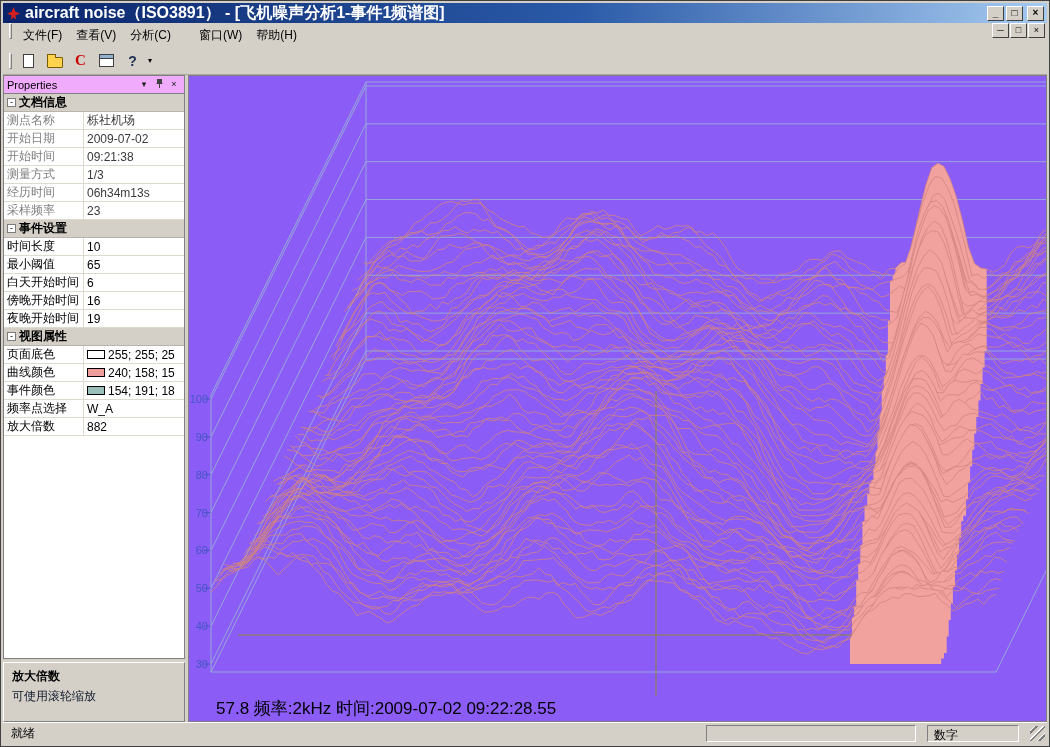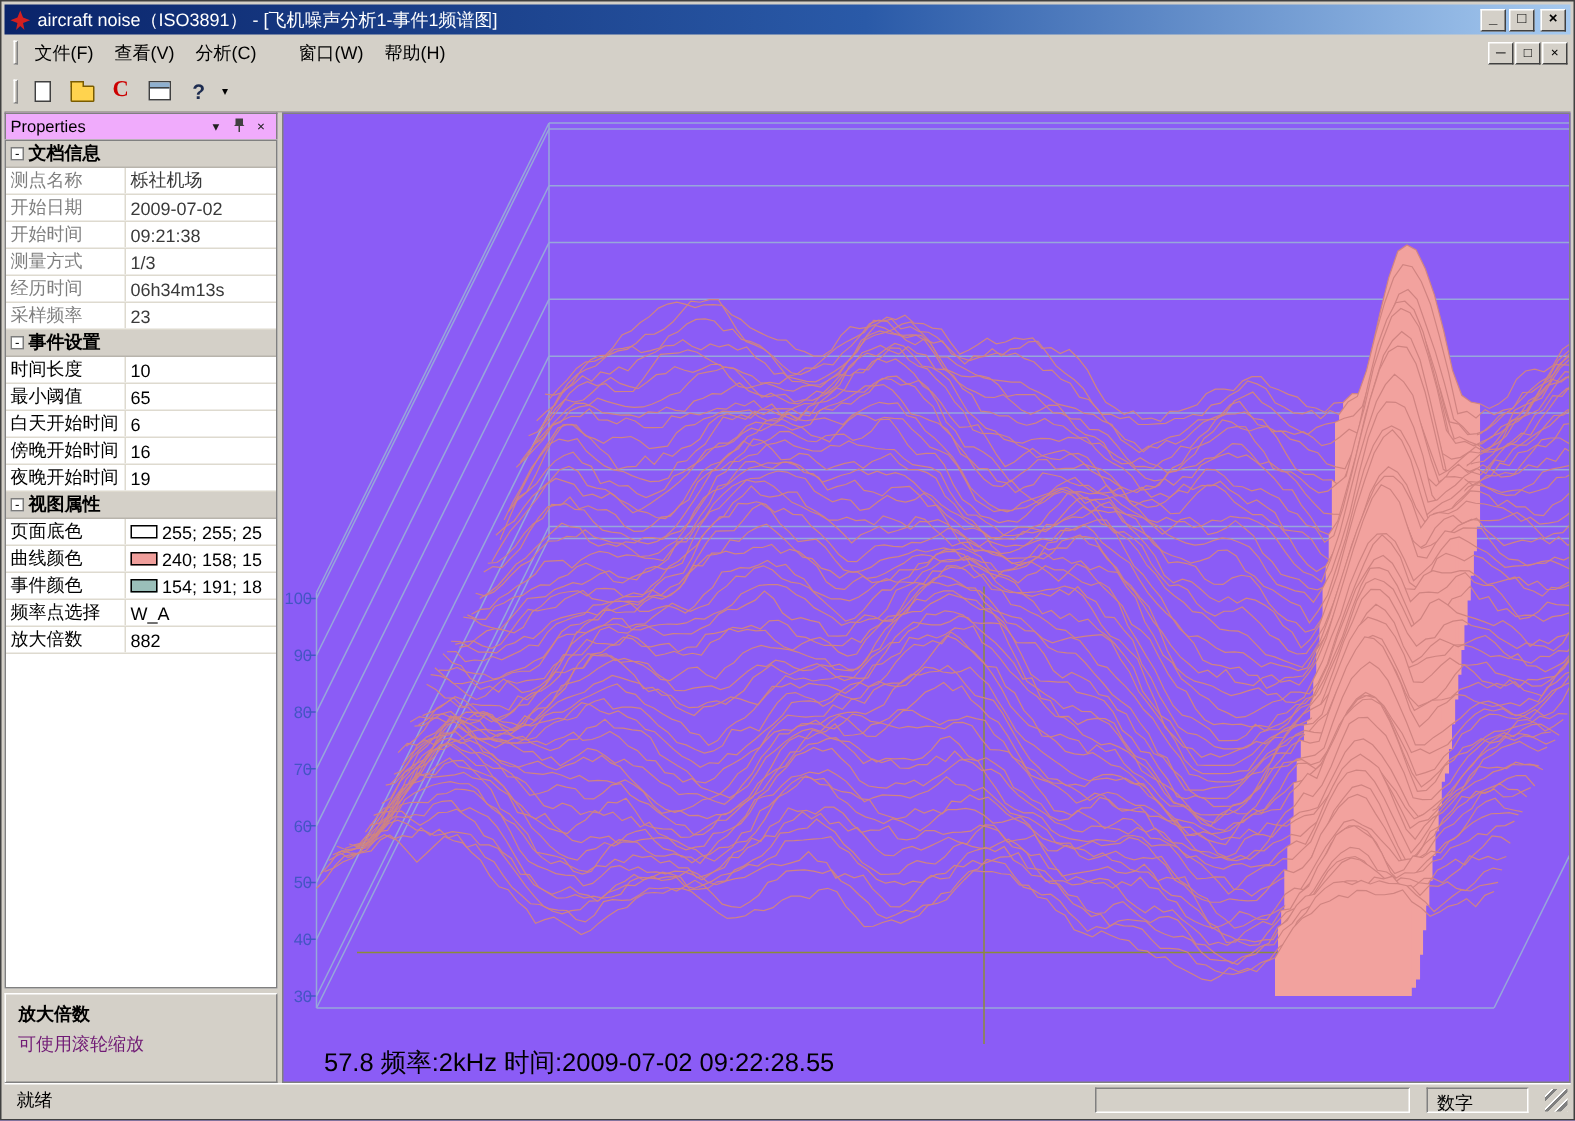--- a/index.html
+++ b/index.html
@@ -1,26 +1,26 @@
 <!DOCTYPE html>
 <html><head>
 <meta charset="utf-8">
 <style>
   *{margin:0;padding:0;box-sizing:border-box}
   body{background:#808080;font-family:"Liberation Sans","DejaVu Sans",sans-serif;font-size:12px;color:#000}
   .window{width:1050px;height:747px;background:#d4d0c8;border:1px solid #404040;padding:2px;display:flex;flex-direction:column}
   
   .titlebar{height:20px;background:linear-gradient(90deg,#0a246a 0%,#2a5aa8 55%,#a6caf0 100%);display:flex;align-items:center;padding:0 3px;flex:none}
   .app-icon{width:15px;height:15px;margin-right:4px;flex:none}
-  .title-text{flex:1;color:#fff;font-weight:normal;font-size:12px;white-space:nowrap;overflow:hidden}
+  .title-text{flex:1;color:#fff;font-weight:bold;font-size:16px;white-space:nowrap;overflow:hidden}
   .wbtns{display:flex;gap:2px;flex:none}
   .wbtn{width:17px;height:15px;background:#d4d0c8;border:1px solid;border-color:#fff #404040 #404040 #fff;font-size:10px;line-height:12px;text-align:center;font-weight:bold;cursor:default}
   .wbtn.close{margin-left:2px}
   
-  .menubar{height:24px;display:flex;align-items:center;flex:none;padding:0 2px}
+  .menubar{height:24px;display:flex;flex:none;padding:0 2px}
   .grip{width:3px;height:16px;border-top:1px solid #fff;border-left:1px solid #fff;border-right:1px solid #808080;border-bottom:1px solid #808080;margin:0 4px;flex:none}
   .menu-item{padding:4px 7px;white-space:nowrap;cursor:default}
   .menu-sep{width:14px}
   .menu-spacer{flex:1}
   .mdi-btn{width:17px;height:15px;background:#d4d0c8;border:1px solid;border-color:#fff #404040 #404040 #fff;font-size:9px;line-height:12px;text-align:center;margin-left:1px;flex:none}
   
   .toolbar{height:28px;display:flex;align-items:center;flex:none;border-bottom:1px solid #aaa69e;padding:0 2px}
   .tbtn{width:25px;height:23px;display:flex;align-items:center;justify-content:center;border:1px solid transparent;margin-right:1px}
   .icon-new{width:11px;height:14px;background:#fff;border:1px solid #404040}
   .icon-folder{width:16px;height:11px;background:#ffd34e;border:1px solid #7a5c00;border-radius:1px;position:relative;margin-top:3px}
@@ -41,31 +41,31 @@
   .prow{display:flex;align-items:center;height:18px;border-bottom:1px solid #dedacf;overflow:hidden}
   .prow.section{background:#d4d0c8;font-weight:bold;border-bottom-color:#b8b4ac}
   .cbox{width:9px;height:9px;border:1px solid #7c7c7c;background:#fff;font-size:9px;line-height:7px;text-align:center;margin:0 3px;font-weight:normal;flex:none}
   .plabel{width:80px;flex:none;padding-left:3px;border-right:1px solid #dedacf;white-space:nowrap;overflow:hidden;height:100%;display:flex;align-items:center}
   .pvalue{flex:1;padding-left:3px;white-space:nowrap;overflow:hidden;display:flex;align-items:center}
   .muted .plabel{color:#7f7f7f}
   .muted .pvalue{color:#3a3a3a}
   .swatch{width:18px;height:9px;border:1px solid #000;margin-right:3px;flex:none}
   .props-help{height:60px;flex:none;margin-top:3px;background:#d4d0c8;border:1px solid;border-color:#fff #808080 #808080 #fff;padding:5px 8px}
   .help-title{font-weight:bold;margin-bottom:3px}
-  .help-text{color:#701a75}
+  .help-text{color:#0f172a}
   
   .chart-area{flex:1;background:#8b5cf6;border:1px solid #808080;overflow:hidden}
   .chart-area svg{display:block;width:100%;height:100%}
   
   .statusbar{height:22px;flex:none;border-top:1px solid #fff;display:flex;align-items:center;padding:0 2px;gap:11px}
   .status-ready{margin-left:6px;flex:none}
   .status-spacer{flex:1}
   .spanel{height:17px;border:1px solid;border-color:#808080 #fff #fff #808080;padding:1px 6px;white-space:nowrap}
   .spanel.blank1{width:210px}
-  .spanel.num{width:68px}
+  .spanel.num{width:92px}
   .resize-grip{width:15px;height:15px;flex:none;background:repeating-linear-gradient(135deg,#d4d0c8 0 3px,#fff 3px 4px,#808080 4px 6px)}
 </style>
 </head>
 <body>
 
 <div class="window">
 
   <div class="titlebar">
     <svg class="app-icon" viewBox="0 0 16 16">
       <polygon points="8,1 10,6 15,8 10,10 11,15 8,12 5,15 6,10 1,8 6,6" fill="#d42020"></polygon>

